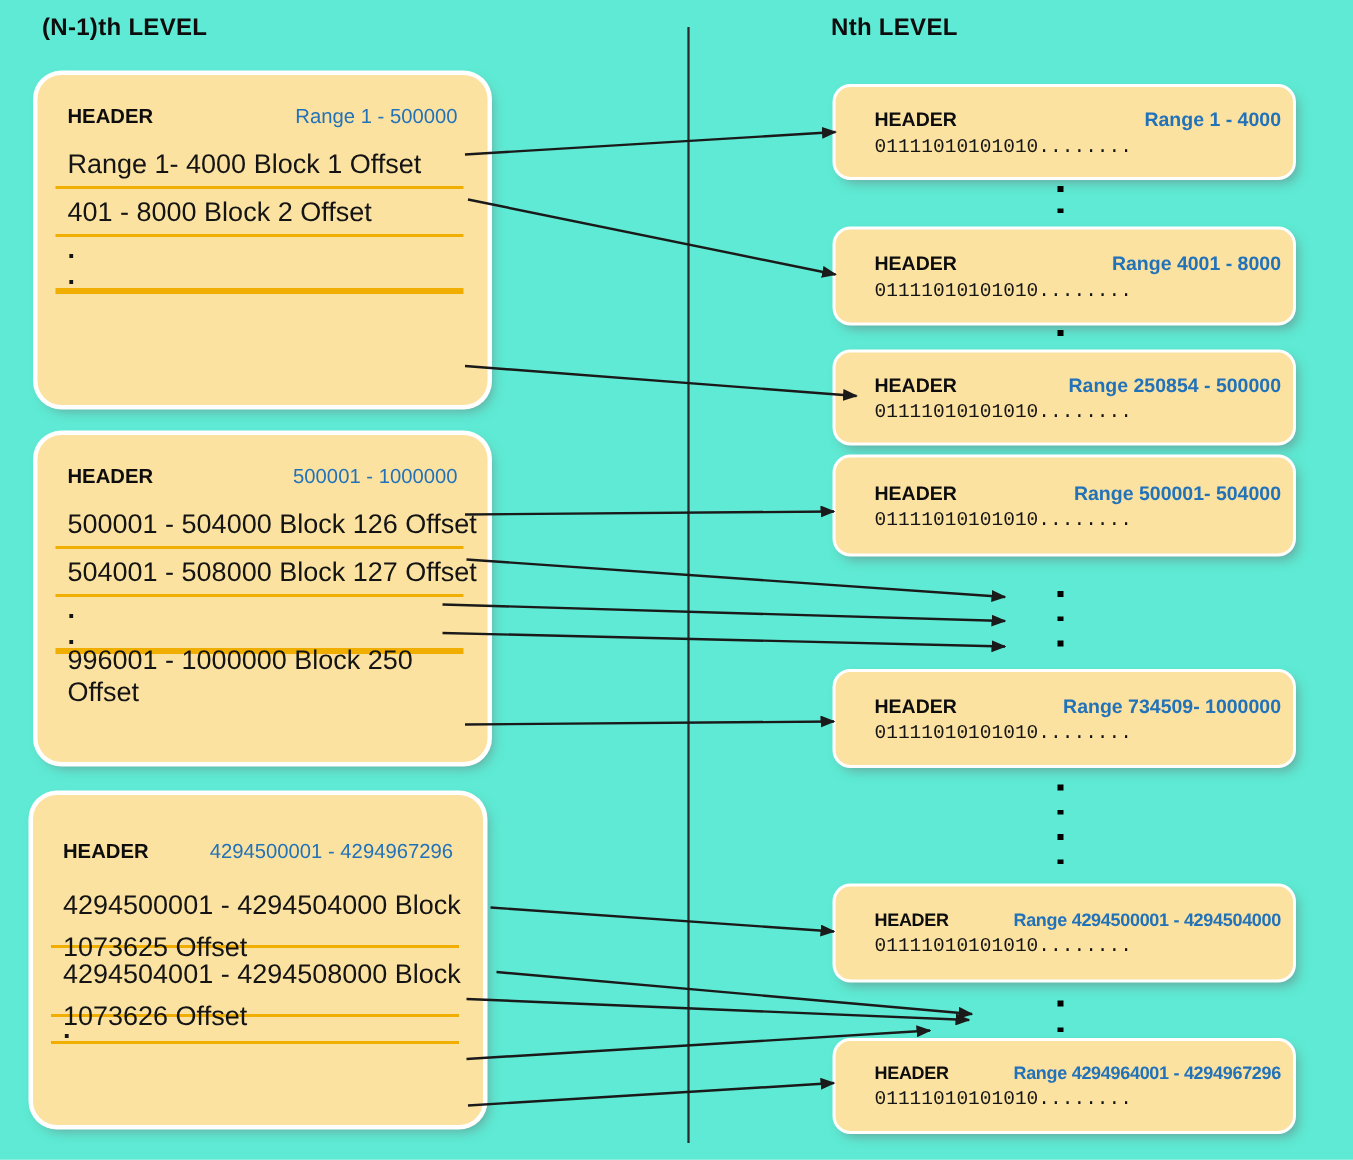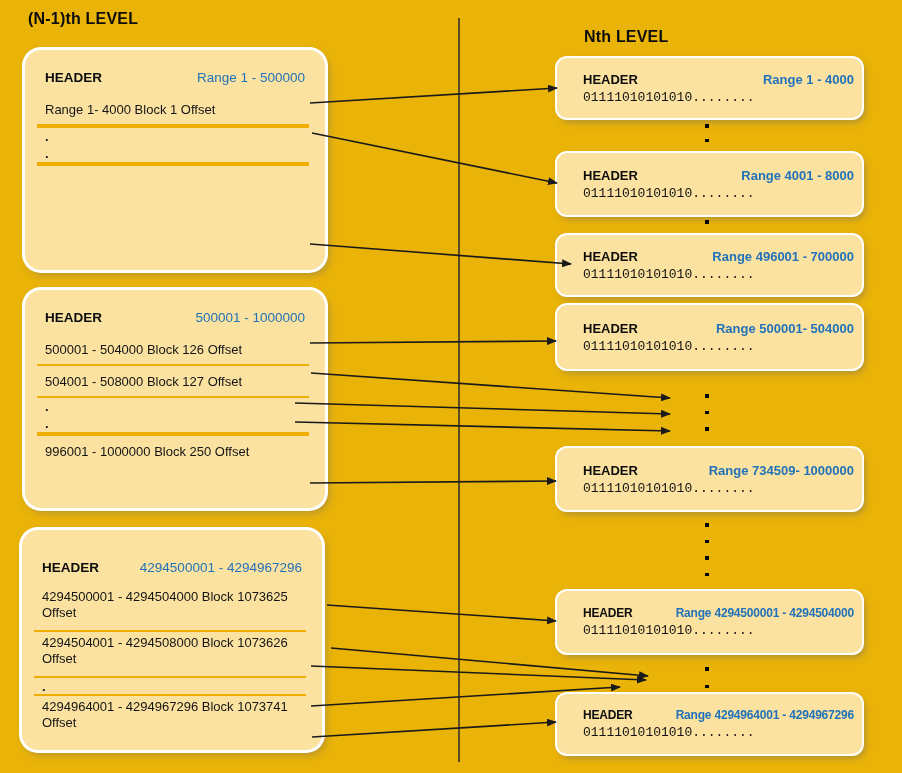--- a/index.html
+++ b/index.html
@@ -1,38 +1,38 @@
 <!DOCTYPE html>
 <html><head>
 <meta charset="utf-8">
 <style>
   * { margin:0; padding:0; box-sizing:border-box; }
   body { background:#fff; font-family:"Liberation Sans", sans-serif; }
-  .canvas { position:relative; width:902px; height:773px; background:#eab308; overflow:hidden; }
+  .canvas { position:relative; width:902px; height:773px; background:#5eead4; overflow:hidden; }
 
   .section-title { position:absolute; top:10px; font-size:16px; font-weight:bold; color:#0d0d0d; letter-spacing:.2px; }
   .title-left { left:28px; }
-  .title-right { left:584px;margin-top:18px; }
+  .title-right { left:554px; }
 
   
   .lbox { position:absolute; width:300px; background:#fbe2a1; border-radius:16px;
           box-shadow:0 0 0 3px #ffffff, 3px 4px 8px rgba(110,110,110,.55); }
   .lbox-1 { left:25px; top:50px;  height:220px; padding-top:10px; }
   .lbox-2 { left:25px; top:290px; height:218px; padding-top:10px; }
   .lbox-3 { left:22px; top:530px; height:220px; padding-top:18px; }
 
   .lheader { display:flex; justify-content:space-between; align-items:center;
              padding:0 20px; height:34px; }
   .lbox-3 .lheader { height:38px; }
   .lheader .hname { font-size:13.5px; font-weight:bold; color:#0d0d0d; }
   .lheader .hrange { font-size:13.5px; font-weight:normal; color:#2272b9; }
 
-  .row { font-size:13px; color:#141414; padding-left:20px; height:30px;
+  .row { font-size:18px; color:#141414; padding-left:20px; height:30px;
          display:flex; align-items:center; }
-  .row.wrap { display:block; height:44px; line-height:16px; padding-top:3px; padding-right:8px; }
+  .row.wrap { display:block; height:44px; line-height:28px; padding-top:3px; padding-right:8px; }
   .row.dotrow { height:17px; font-weight:bold; }
   .lbox-3 .row.dotrow { height:16px; }
   .sep { height:2px; background:#f0af00; margin:0 16px 0 12px; }
 
   
   .rbox { position:absolute; left:557px; width:305px; background:#fbe2a1; border-radius:10px;
           box-shadow:0 0 0 2px #ffffff, 3px 4px 7px rgba(110,110,110,.5);
           display:flex; flex-direction:column; justify-content:center; padding:0 8px 0 26px; }
   .rbox-1 { top:58px;  height:60px; }
   .rbox-2 { top:153px; height:62px; }
@@ -68,20 +68,21 @@
   <div class="section-title title-left">(N-1)th LEVEL</div>
   <div class="section-title title-right">Nth LEVEL</div>
 
   <div class="lbox lbox-1">
     <div class="lheader">
       <span class="hname">HEADER</span>
       <span class="hrange">Range 1 - 500000</span>
     </div>
     <div class="row">Range 1- 4000 Block 1 Offset</div>
     <div class="sep"></div>
+    <div class="row">401 - 8000 Block 2 Offset</div>
     <div class="sep"></div>
     <div class="row dotrow">.</div>
     <div class="row dotrow">.</div>
     <div class="sep"></div>
     <div class="sep"></div>
   </div>
 
   <div class="lbox lbox-2">
     <div class="lheader">
       <span class="hname">HEADER</span>
@@ -102,21 +103,20 @@
     <div class="lheader">
       <span class="hname">HEADER</span>
       <span class="hrange">4294500001 - 4294967296</span>
     </div>
     <div class="row wrap">4294500001 - 4294504000  Block 1073625 Offset</div>
     <div class="sep"></div>
     <div class="row wrap">4294504001 - 4294508000  Block 1073626 Offset</div>
     <div class="sep"></div>
     <div class="row dotrow">.</div>
     <div class="sep"></div>
-    <div class="row wrap">4294964001 - 4294967296 Block 1073741 Offset</div>
   </div>
 
   <div class="rbox rbox-1">
     <div class="rheader">
       <span class="hname">HEADER</span>
       <span class="hrange">Range 1 - 4000</span>
     </div>
     <div class="rbits">01111010101010........</div>
   </div>
 
@@ -124,21 +124,21 @@
     <div class="rheader">
       <span class="hname">HEADER</span>
       <span class="hrange">Range 4001 - 8000</span>
     </div>
     <div class="rbits">01111010101010........</div>
   </div>
 
   <div class="rbox rbox-3">
     <div class="rheader">
       <span class="hname">HEADER</span>
-      <span class="hrange">Range 496001 - 700000</span>
+      <span class="hrange">Range 250854 - 500000</span>
     </div>
     <div class="rbits">01111010101010........</div>
   </div>
 
   <div class="rbox rbox-4">
     <div class="rheader">
       <span class="hname">HEADER</span>
       <span class="hrange">Range 500001- 504000</span>
     </div>
     <div class="rbits">01111010101010........</div>

